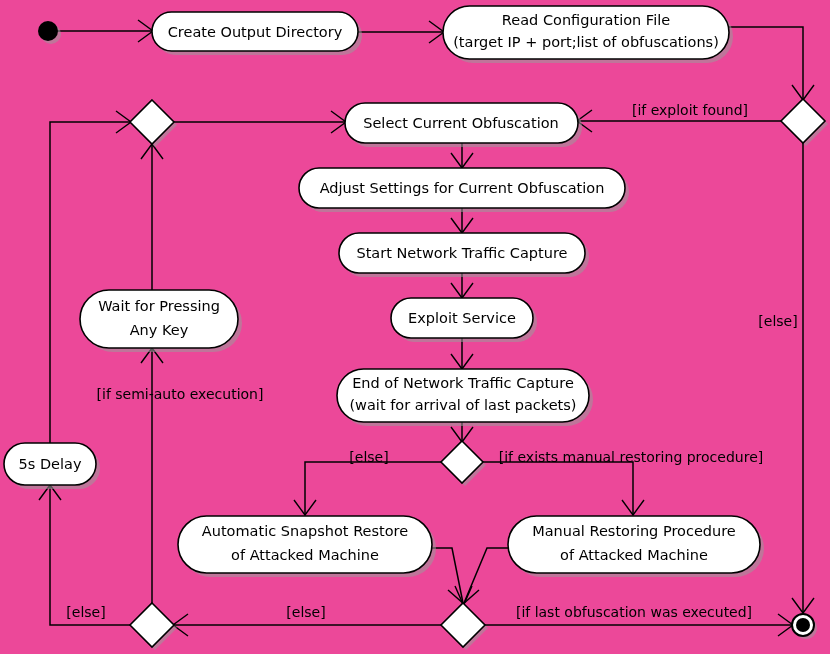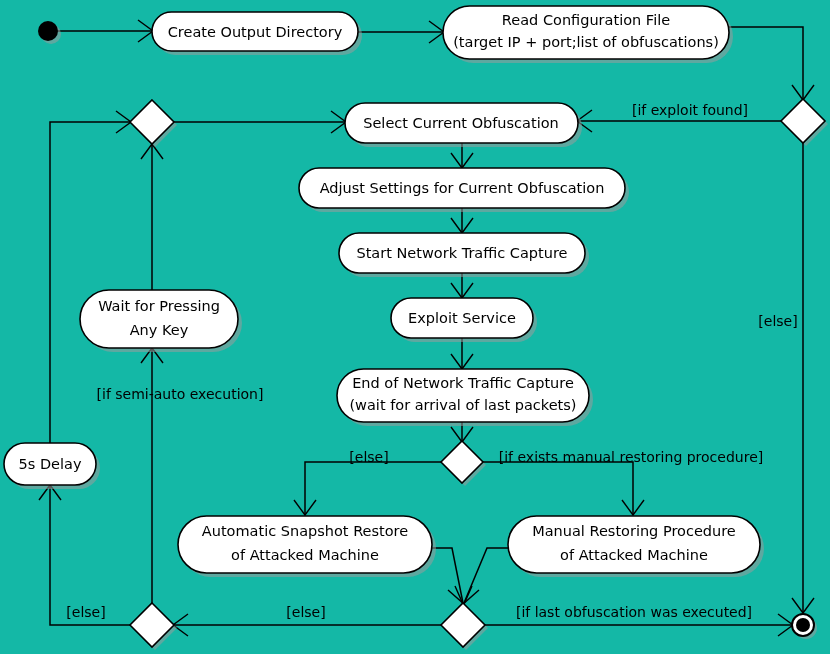--- a/index.html
+++ b/index.html
@@ -7,21 +7,21 @@
     padding: 0;
     background: #ffffff;
   }
   body {
     font-family: "DejaVu Sans", sans-serif;
   }
   #diagram-root {
     position: relative;
     width: 830px;
     height: 654px;
-    background: #14b8a6;
+    background: #ec4899;
     overflow: hidden;
   }
   svg#uml {
     display: block;
     width: 830px;
     height: 654px;
   }
   .node-box {
     fill: #ffffff;
     stroke: #000000;

